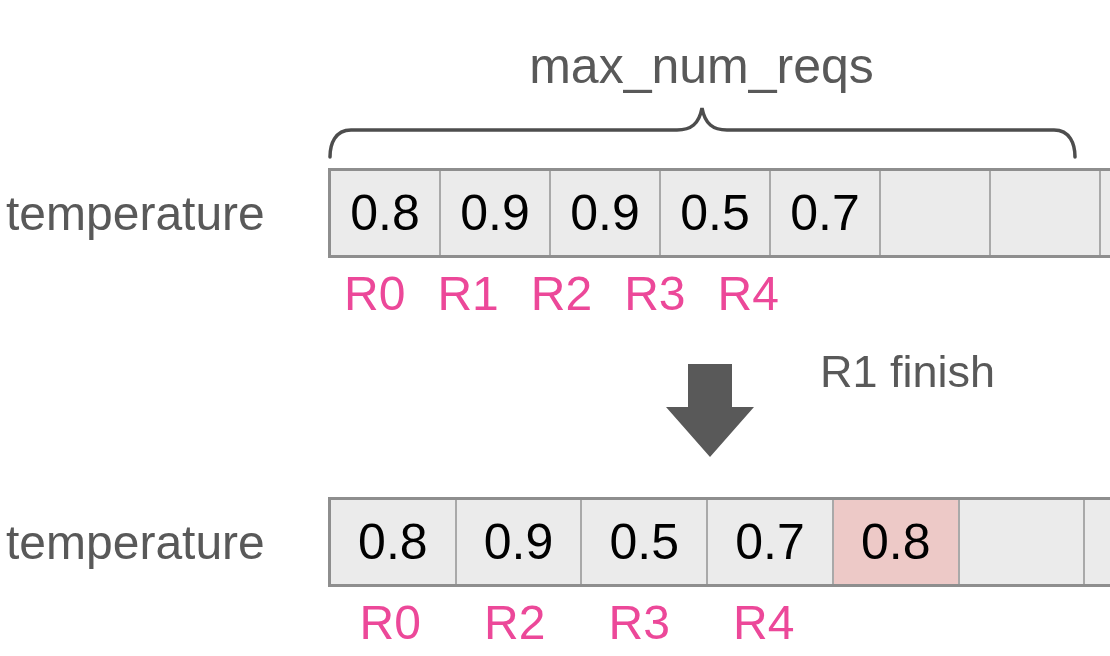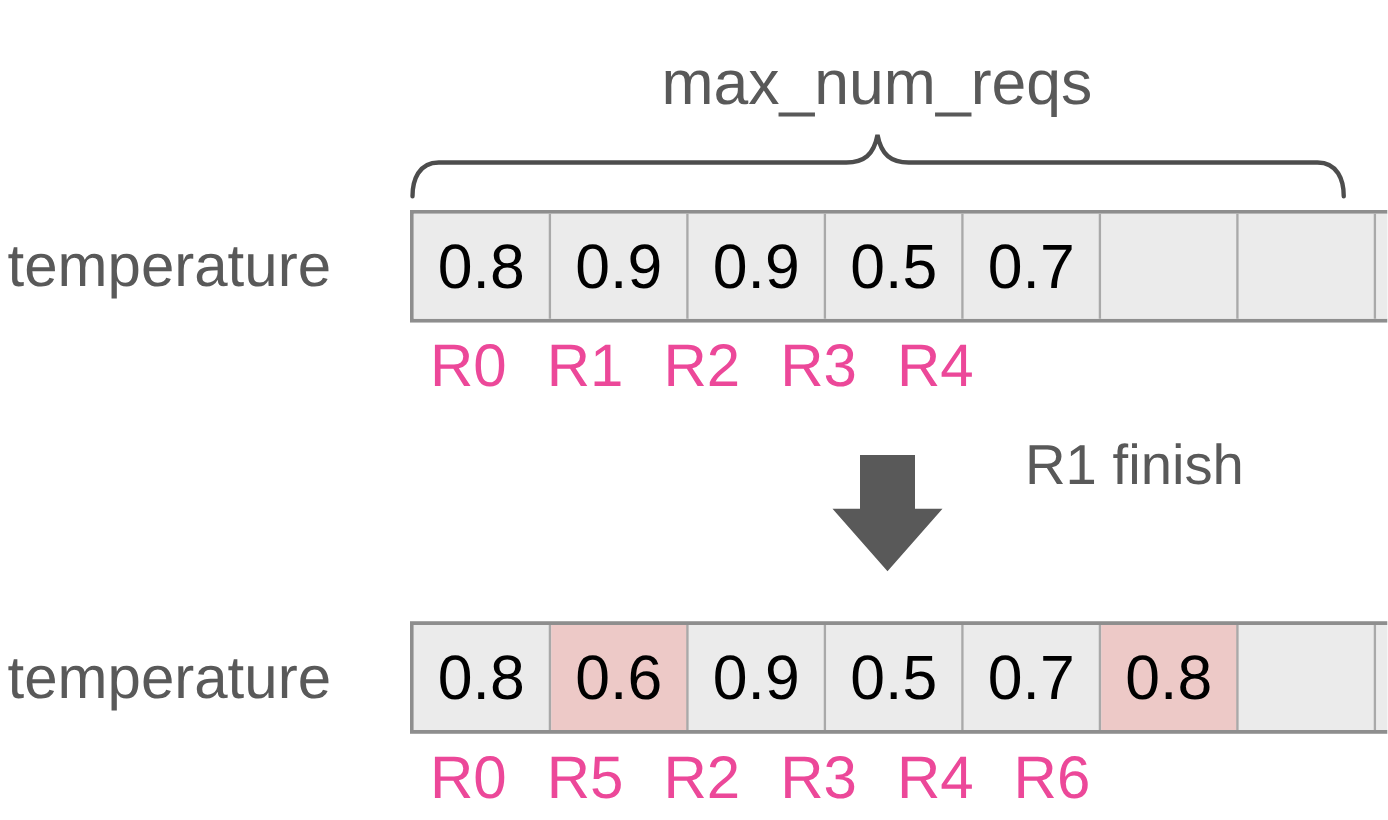--- a/index.html
+++ b/index.html
@@ -151,33 +151,30 @@
   </svg>
 
   <div class="transition-note">
     <div>R1 finish</div>
   </div>
 
   <div class="side-label side-bottom">temperature</div>
 
   <div class="array-row row-bottom">
     <div class="cell">0.8</div>
-    <div class="cell highlight">0.6</div>
     <div class="cell">0.9</div>
     <div class="cell">0.5</div>
     <div class="cell">0.7</div>
     <div class="cell highlight">0.8</div>
     <div class="cell"></div>
     <div class="cell"></div>
   </div>
 
   <div class="labels-row labels-bottom">
     <div class="label-slot">R0</div>
-    <div class="label-slot">R5</div>
     <div class="label-slot">R2</div>
     <div class="label-slot">R3</div>
     <div class="label-slot">R4</div>
-    <div class="label-slot">R6</div>
     <div class="label-slot"></div>
     <div class="label-slot"></div>
   </div>
 
 </div>
 
 </body></html>

